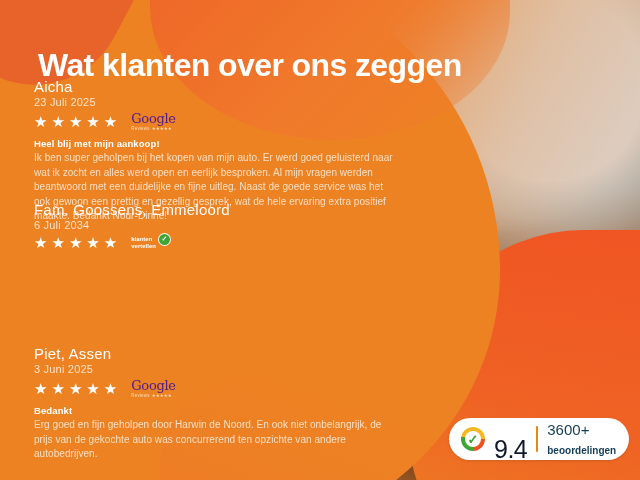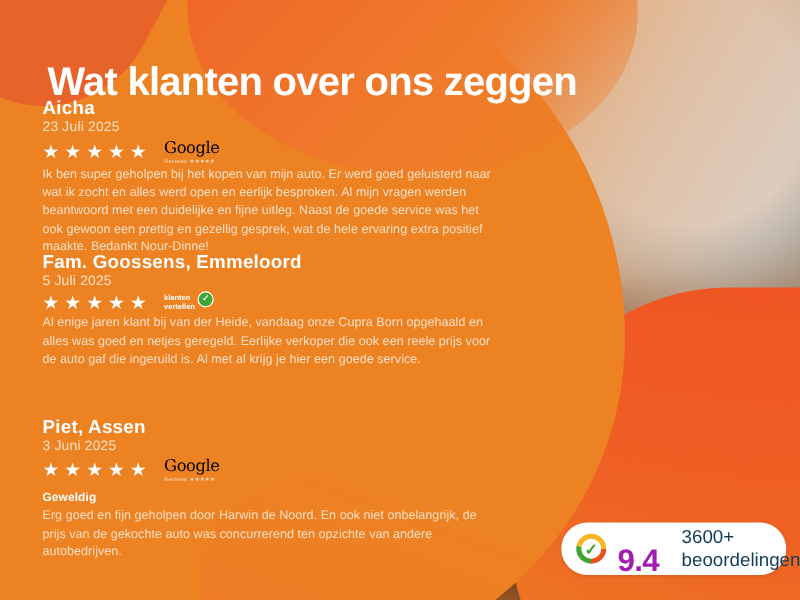--- a/index.html
+++ b/index.html
@@ -78,36 +78,36 @@
 
   .page-title {
     position:absolute; left:38px; top:47px;
     font-size:32px; font-weight:bold; color:#FFFFFF;
     letter-spacing:-.6px; white-space:nowrap;
   }
 
   .review { position:absolute; left:34px; width:380px; }
   .rev-1 { top:78px; }
   .rev-2 { top:201px; }
-  .rev-3 { top:333px; }
+  .rev-3 { top:345px; }
 
   .rev-name {
-    font-size:15px; color:#FFFFFF; font-weight:bold;
+    font-size:15px; color:#FFFFFF; font-weight:normal;
     letter-spacing:.2px; line-height:1.15;
   }
   .rev-date {
     font-size:11px; color:#FCE3C9; margin-top:1px; letter-spacing:.2px;
   }
   .rev-meta { display:flex; align-items:center; gap:14px; margin-top:4px; }
   .stars { display:flex; gap:4px; color:#FFFFFF; font-size:15px; line-height:1; }
   .star { display:block; }
 
   
   .google-logo { display:flex; flex-direction:column; align-items:flex-start; }
-  .google-word { font-size:13px; color:#000000; letter-spacing:-.3px; line-height:1;
+  .google-word { font-size:13px; color:#4c1d95; letter-spacing:-.3px; line-height:1;
                  font-family:"DejaVu Serif", serif; }
   .google-sub { font-size:4.5px; color:#FBDDBE; letter-spacing:.2px; margin-top:1px;
                 display:flex; align-items:center; gap:2px; }
   .gsub-stars { letter-spacing:0px; font-size:4.5px; }
 
   
   .kv-logo { display:flex; align-items:center; gap:2px; }
   .kv-word { font-size:6px; font-weight:bold; color:#FFFFFF; line-height:1.15; }
   .kv-badge {
     width:13px; height:13px; border-radius:50%; background:#ffffff;
@@ -142,26 +142,26 @@
     background:conic-gradient(#F5B824 0 25%, #E9531F 25% 50%, #3FA535 50% 78%, #F5B824 78% 100%);
   }
   .kv-mark .hole {
     position:absolute; inset:4px; border-radius:50%; background:#FFFFFF;
   }
   .kv-mark .tick {
     position:absolute; inset:0; display:flex; align-items:center; justify-content:center;
     color:#3FA535; font-size:13px; font-weight:bold; line-height:1;
   }
   .rating-score {
-    font-size:25px; font-weight:bold; color:#a21caf; line-height:1; letter-spacing:-.5px;margin-top:20px;
+    font-size:25px; font-weight:normal; color:#0f172a; line-height:1; letter-spacing:-.5px;margin-top:20px;
   }
   .rating-div { width:2px; height:26px; background:#E1881F; border-radius:1px; }
   .rating-text { line-height:1.2; }
   .rating-count { font-size:15px; font-weight:normal; color:#123C57; }
-  .rating-label { font-size:15px; font-weight:normal; color:#123C57; }
+  .rating-label { font-size:10px; font-weight:bold; color:#123C57; }
 </style>
 </head>
 <body>
 
 <div id="stage">
   <div class="bg-photo"></div>
   <div class="bg-tint"></div>
   <div class="accent-right"></div>
   <div class="panel-block"></div>
   <div class="panel-curve"></div>
@@ -187,45 +187,45 @@
         <span class="star">★</span>
       </div>
       <div class="google-logo">
         <span class="google-word">Google</span>
         <span class="google-sub">
           <span>Reviews</span>
           <span class="gsub-stars">★★★★★</span>
         </span>
       </div>
     </div>
+    <div class="rev-title">Heel blij met mijn aankoop!</div>
     <div class="rev-body">Ik ben super geholpen bij het kopen van mijn auto. Er werd goed geluisterd naar wat ik zocht en alles werd open en eerlijk besproken. Al mijn vragen werden beantwoord met een duidelijke en fijne uitleg. Naast de goede service was het ook gewoon een prettig en gezellig gesprek, wat de hele ervaring extra positief maakte. Bedankt Nour-Dinne!</div>
   </div>
 
   <div class="review rev-2">
     <div class="rev-name">Fam. Goossens, Emmeloord</div>
-    <div class="rev-date">5 Juli 2025</div>
+    <div class="rev-date">6 Juli 2034</div>
     <div class="rev-meta">
       <div class="stars">
         <span class="star">★</span>
         <span class="star">★</span>
         <span class="star">★</span>
         <span class="star">★</span>
         <span class="star">★</span>
       </div>
       <div class="kv-logo">
         <span class="kv-word">
           <span>klanten</span><br>
           <span>vertellen</span>
         </span>
         <span class="kv-badge">
           <span class="kv-badge-in">✓</span>
         </span>
       </div>
     </div>
-    <div class="rev-body">Al enige jaren klant bij van der Heide, vandaag onze Cupra Born opgehaald en alles was goed en netjes geregeld. Eerlijke verkoper die ook een reele prijs voor de auto gaf die ingeruild is. Al met al krijg je hier een goede service.</div>
   </div>
 
   <div class="review rev-3">
     <div class="rev-name">Piet, Assen</div>
     <div class="rev-date">3 Juni 2025</div>
     <div class="rev-meta">
       <div class="stars">
         <span class="star">★</span>
         <span class="star">★</span>
         <span class="star">★</span>
@@ -233,21 +233,21 @@
         <span class="star">★</span>
       </div>
       <div class="google-logo">
         <span class="google-word">Google</span>
         <span class="google-sub">
           <span>Reviews</span>
           <span class="gsub-stars">★★★★★</span>
         </span>
       </div>
     </div>
-    <div class="rev-title">Geweldig</div>
+    <div class="rev-title">Bedankt</div>
     <div class="rev-body">Erg goed en fijn geholpen door Harwin de Noord. En ook niet onbelangrijk, de prijs van de gekochte auto was concurrerend ten opzichte van andere autobedrijven.</div>
   </div>
 
   <div class="rating-badge">
     <span class="kv-mark">
       <span class="ring"></span>
       <span class="hole"></span>
       <span class="tick">✓</span>
     </span>
     <span class="rating-score">9.4</span>

